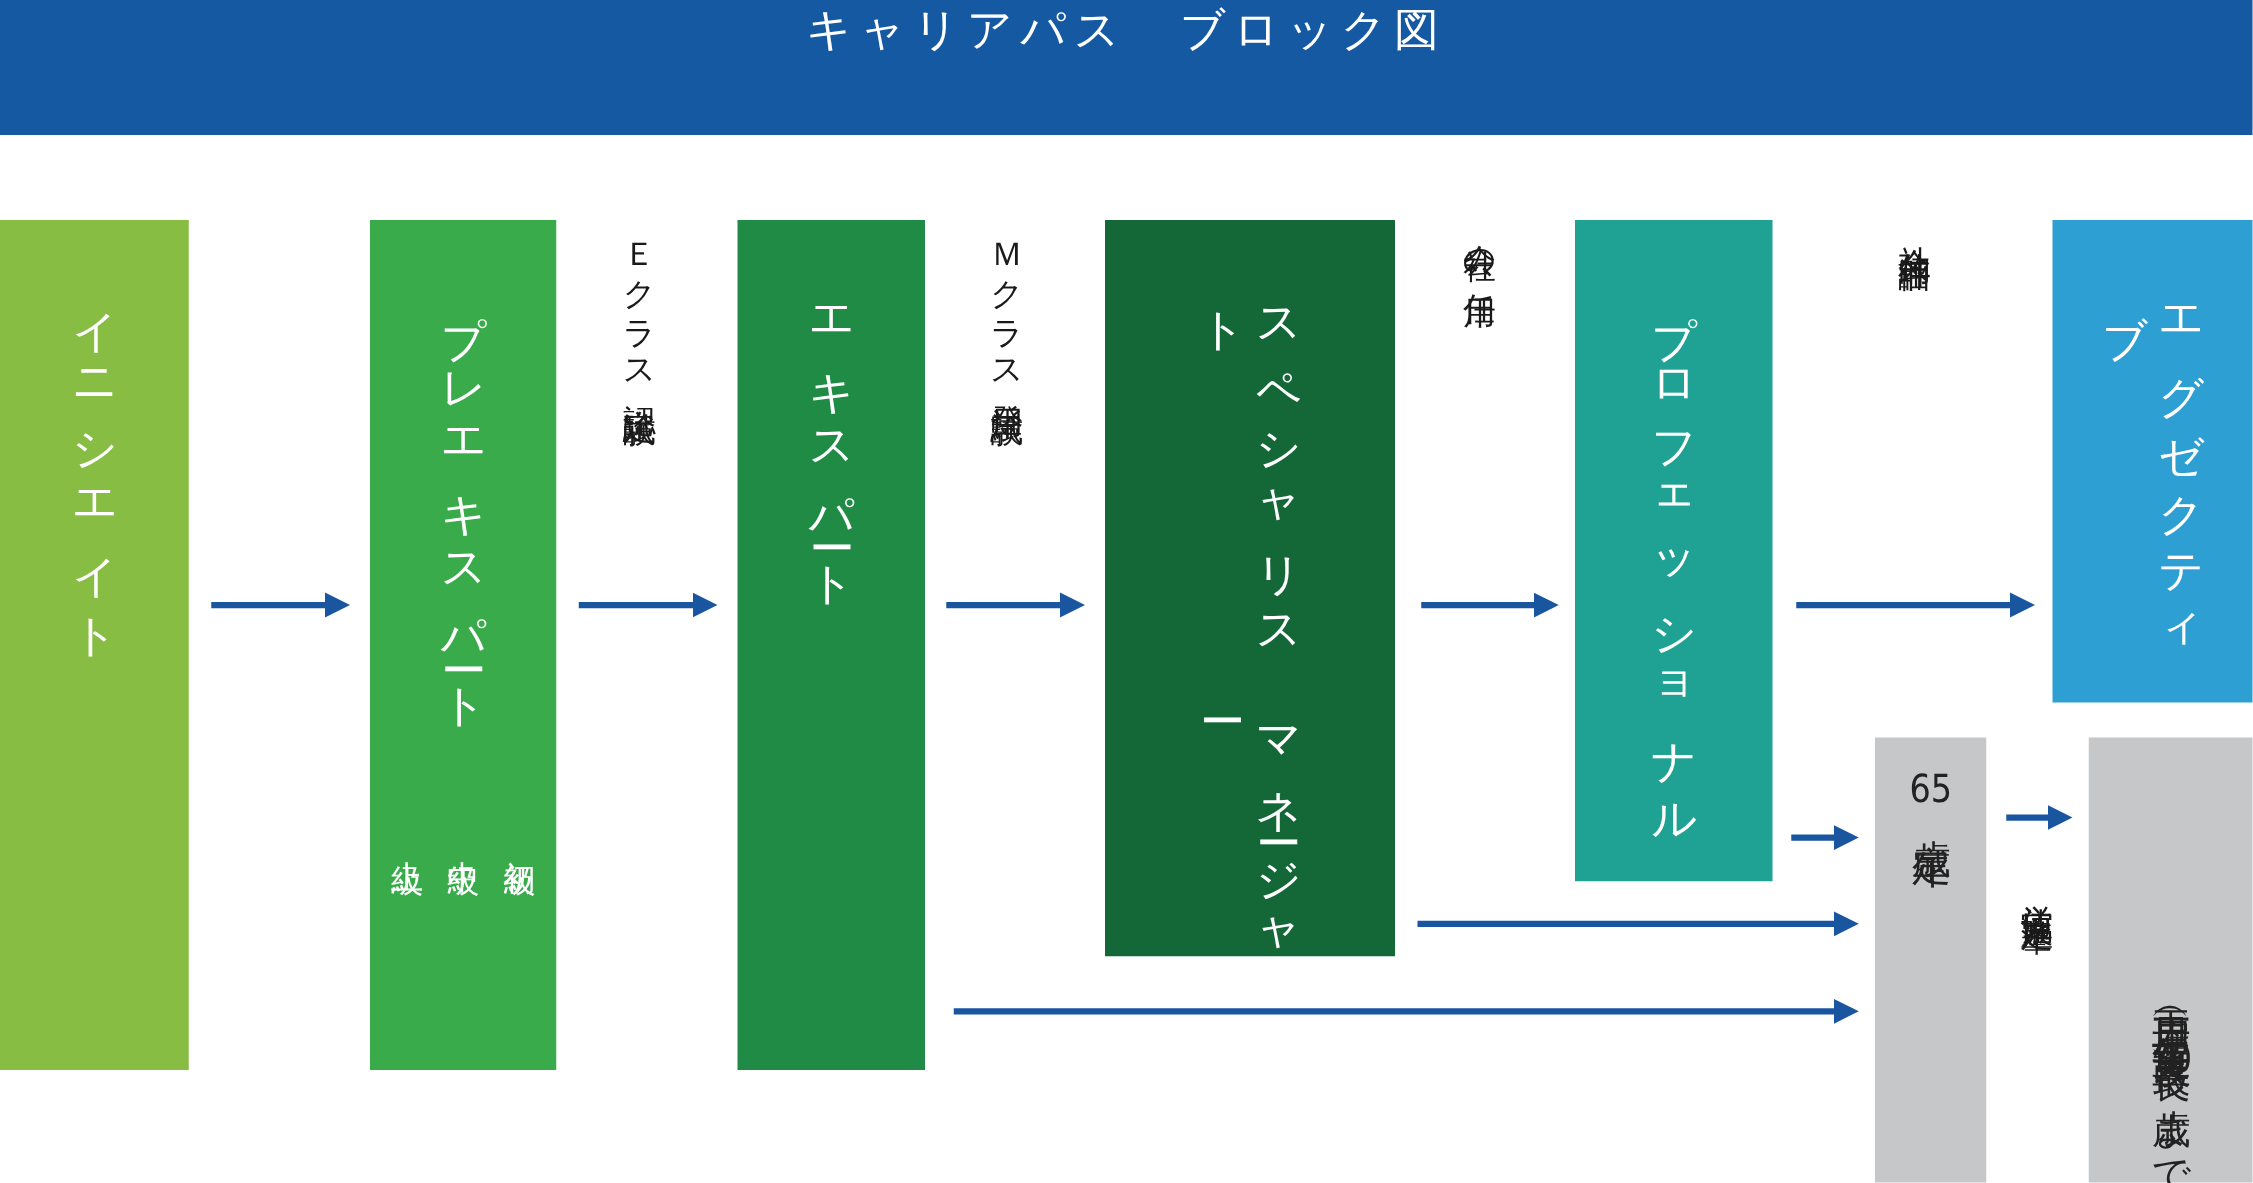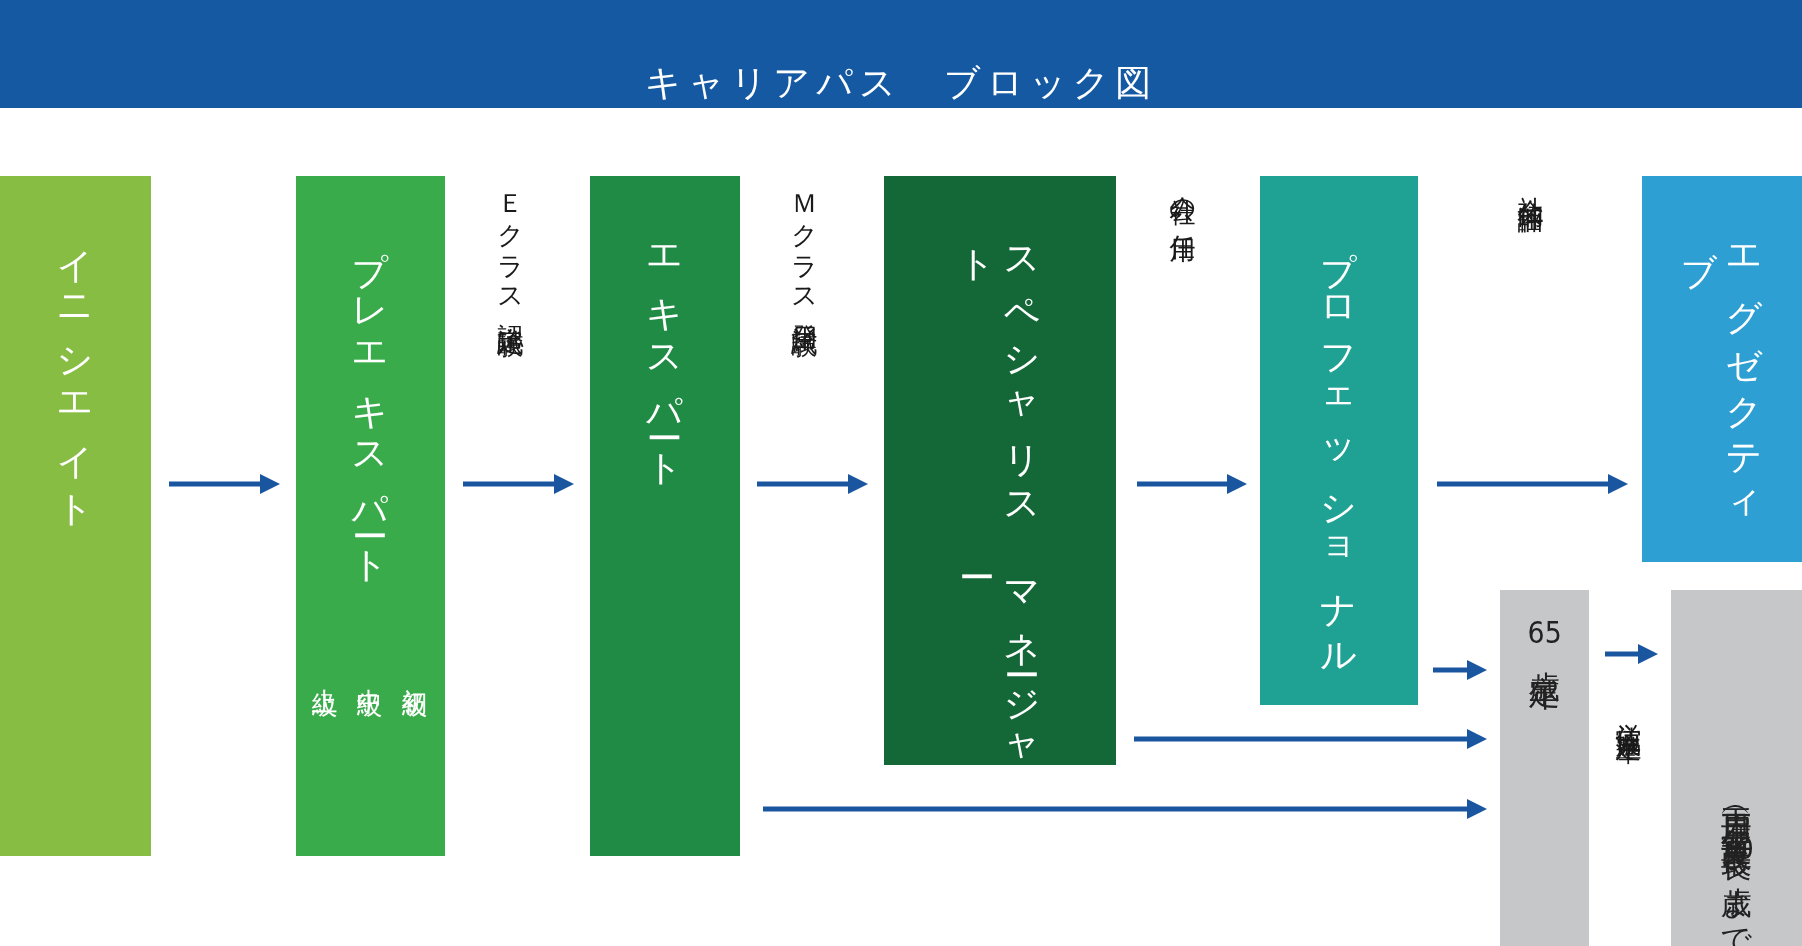--- a/index.html
+++ b/index.html
@@ -1,19 +1,19 @@
 <!DOCTYPE html>
 <html><head>
 <meta charset="utf-8">
 <style>
   html, body { margin:0; padding:0; }
   body { width:1802px; height:946px; position:relative; background:#ffffff; overflow:hidden;
          font-family: "DejaVu Sans", "Liberation Sans", sans-serif; }
   .header { position:absolute; left:0; top:0; width:1802px; height:108px; background:#1659a3;
-            display:flex; align-items:flex-end; justify-content:center; }
+            display:flex; align-items:flex-start; justify-content:center; }
   .header-title { color:#ffffff; font-family:"DejaVu Serif", "Liberation Serif", serif; font-size:36px; letter-spacing:6px; white-space:pre; }
   .box { position:absolute; display:flex; justify-content:center; }
   .vtext { writing-mode: vertical-rl; text-orientation: upright; color:#ffffff; font-size:36px; letter-spacing:8px; line-height:1.25; }
   .label { position:absolute; writing-mode: vertical-rl; text-orientation: upright; color:#1a1a1a; font-size:26px; letter-spacing:3px; line-height:1; }
   .levels { position:absolute; bottom:178px; left:0; right:0; display:flex; justify-content:center; gap:10px; }
   .level { writing-mode: vertical-rl; text-orientation: upright; color:#ffffff; font-size:26px; letter-spacing:4px; }
   .gray-text { writing-mode: vertical-rl; text-orientation: upright; color:#222222; font-size:31px; letter-spacing:4px; line-height:1.3; }
   svg.arrows { position:absolute; left:0; top:0; }
 </style>
 </head>

